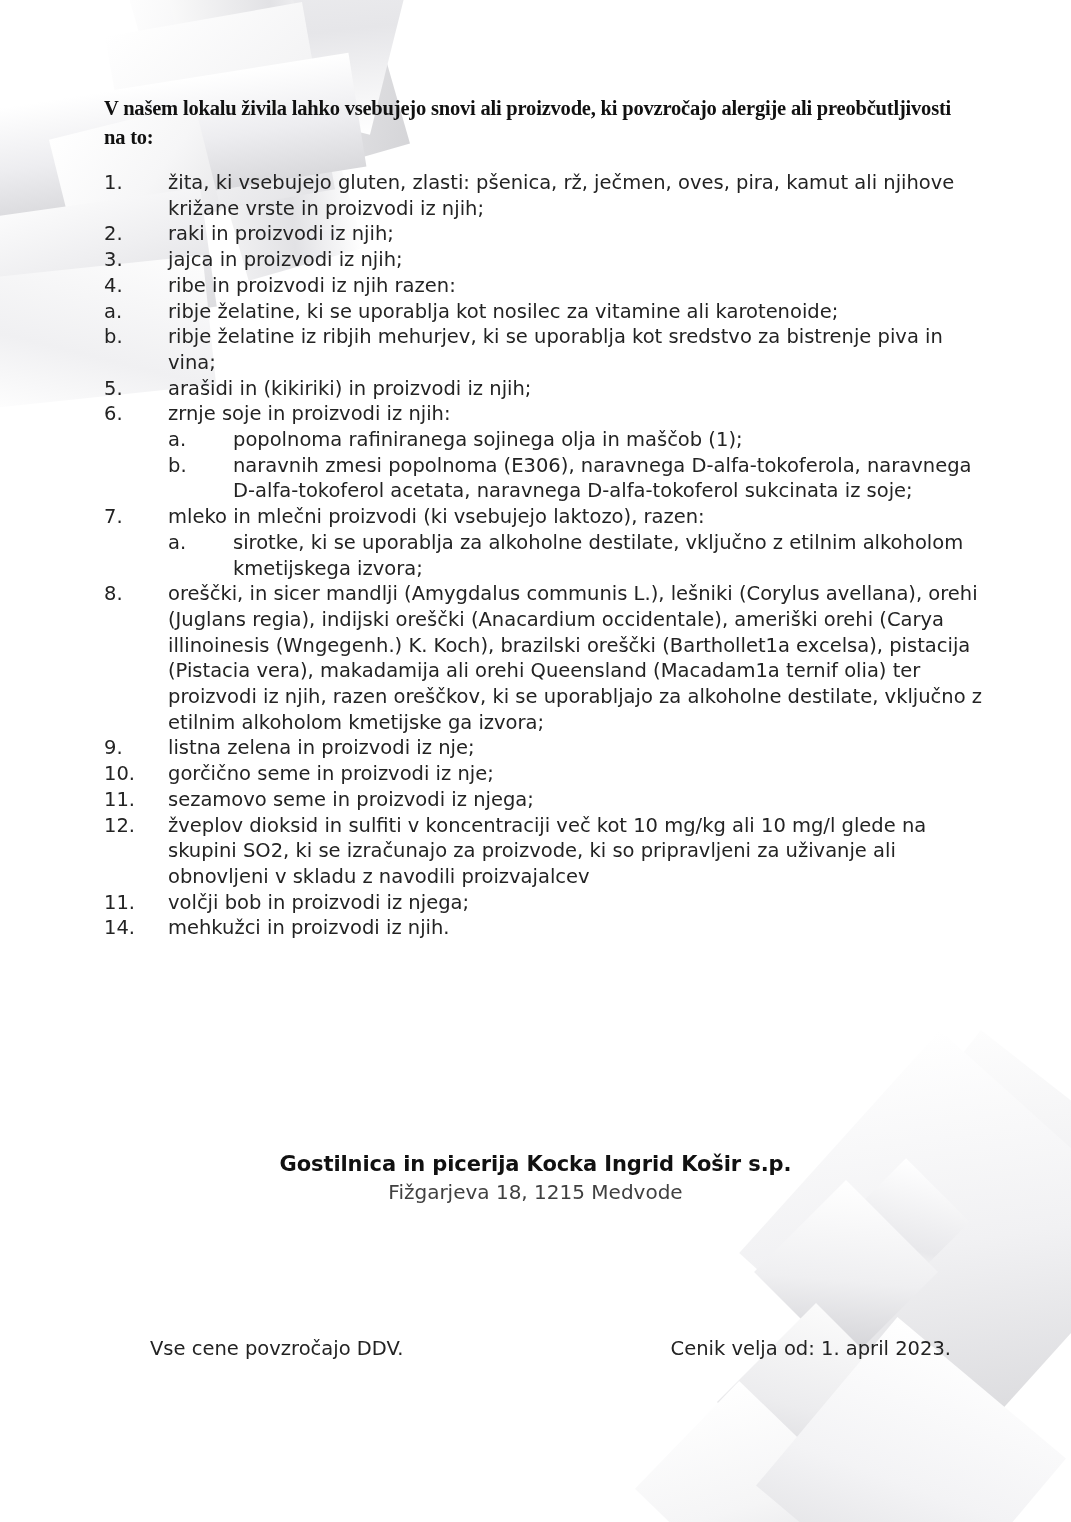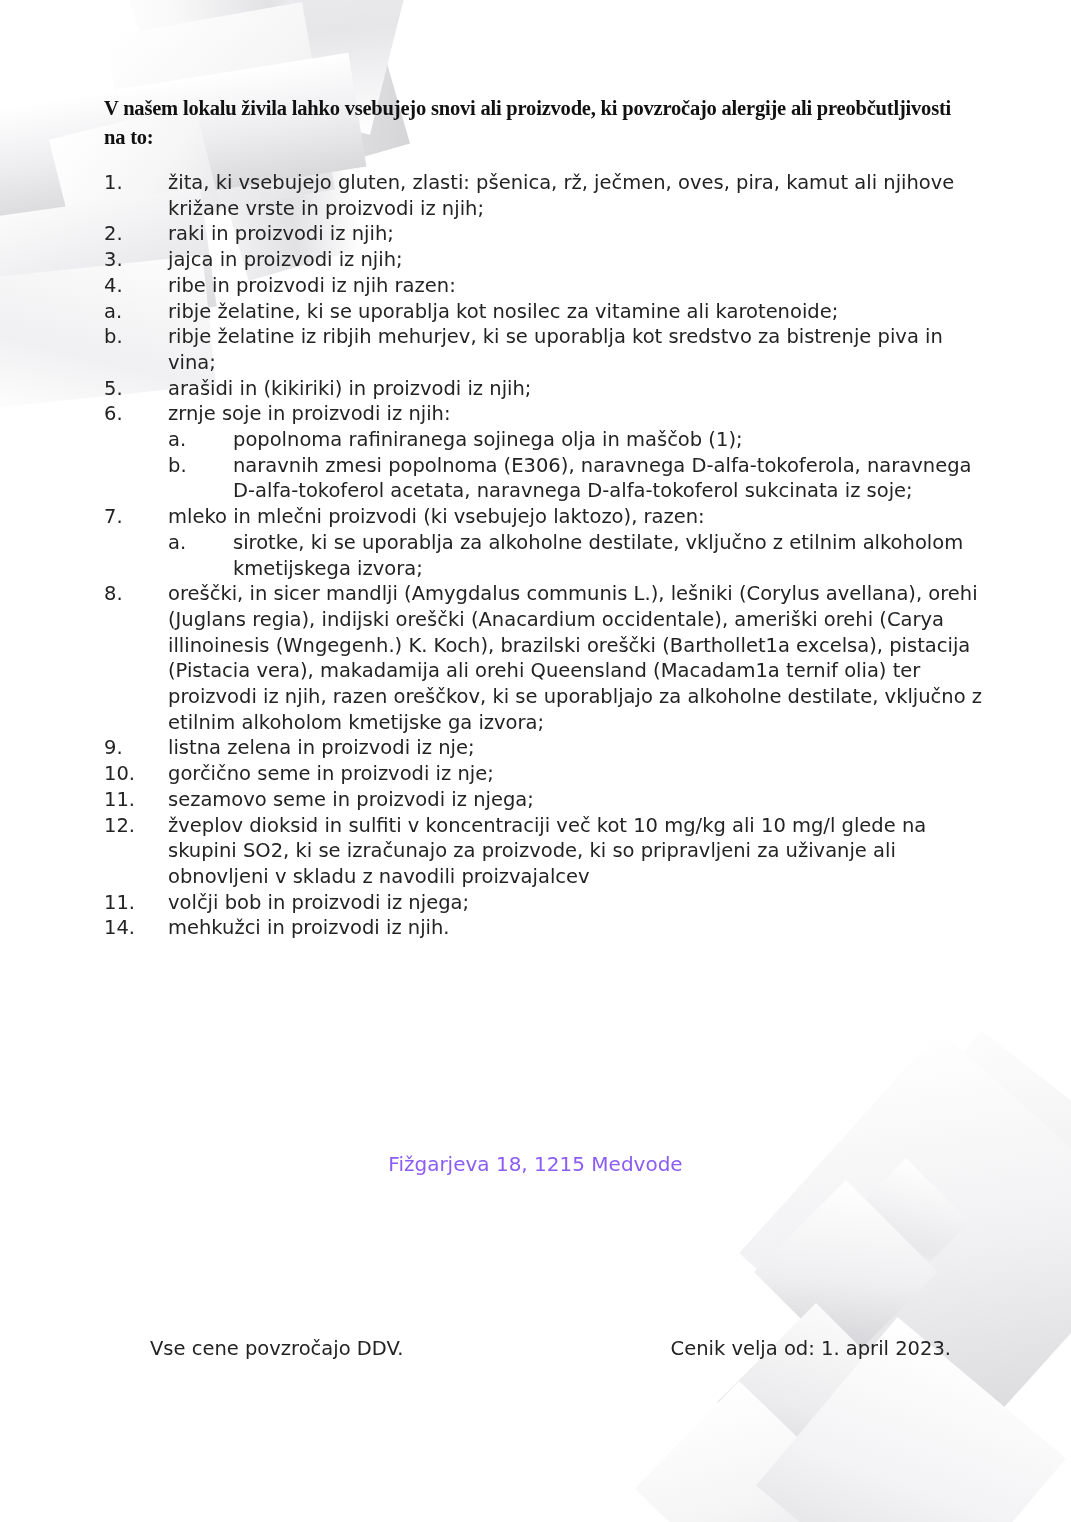--- a/index.html
+++ b/index.html
@@ -125,21 +125,21 @@
   .sig-name {
     font-family: "DejaVu Sans", sans-serif;
     font-weight: 700;
     font-size: 21px;
     letter-spacing: -0.1px;
     color: #111111;
     margin-bottom: 4px;
   }
   .sig-addr {
     font-size: 20px;
-    color: #8b5cf6;
+    color: #404040;
   }
 
   .footer {
     position: absolute;
     left: 150px;
     right: 120px;
     top: 1337px;
     display: flex;
     justify-content: space-between;
     font-size: 19.5px;
@@ -248,20 +248,21 @@
           <span class="marker">11.</span>
           <span class="txt">volčji bob in proizvodi iz njega;</span>
         </div>
         <div class="row">
           <span class="marker">14.</span>
           <span class="txt">mehkužci in proizvodi iz njih.</span>
         </div>
       </div>
 
     <div class="signature">
+      <div class="sig-name">Gostilnica in picerija Kocka Ingrid Košir s.p.</div>
       <div class="sig-addr">Fižgarjeva 18, 1215 Medvode</div>
     </div>
 
     <div class="footer">
       <div class="left">Vse cene povzročajo DDV.</div>
       <div class="right">Cenik velja od: 1. april 2023.</div>
     </div>
 
   </div>
 </div>

